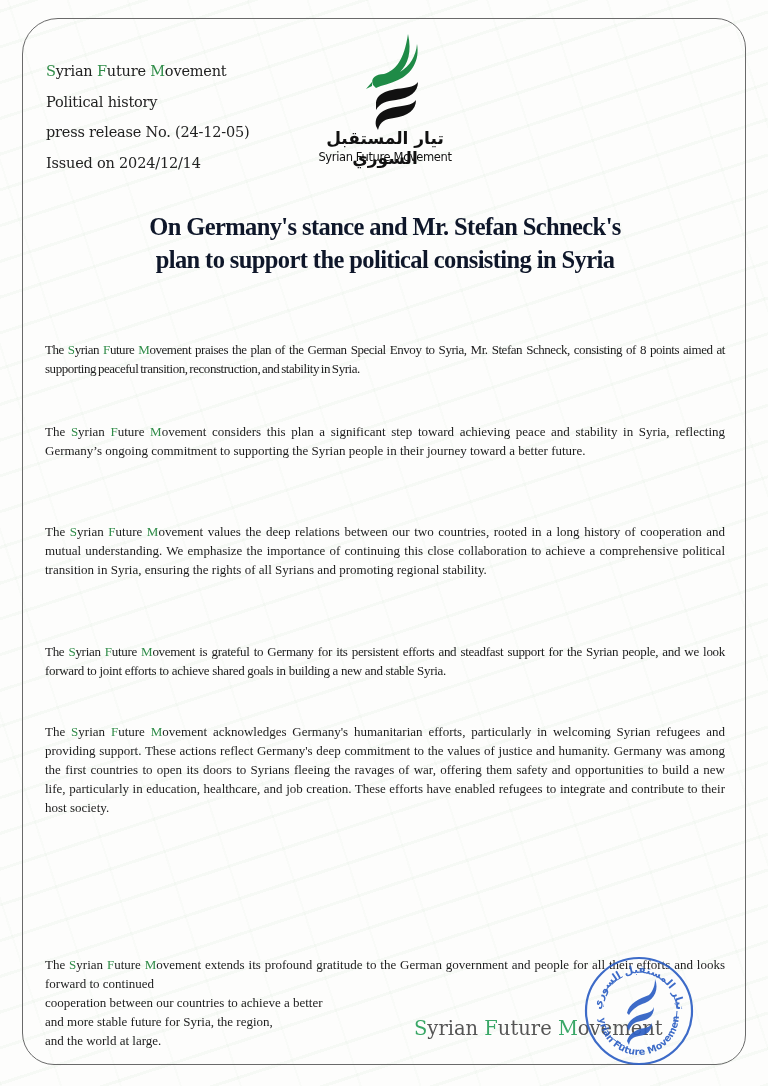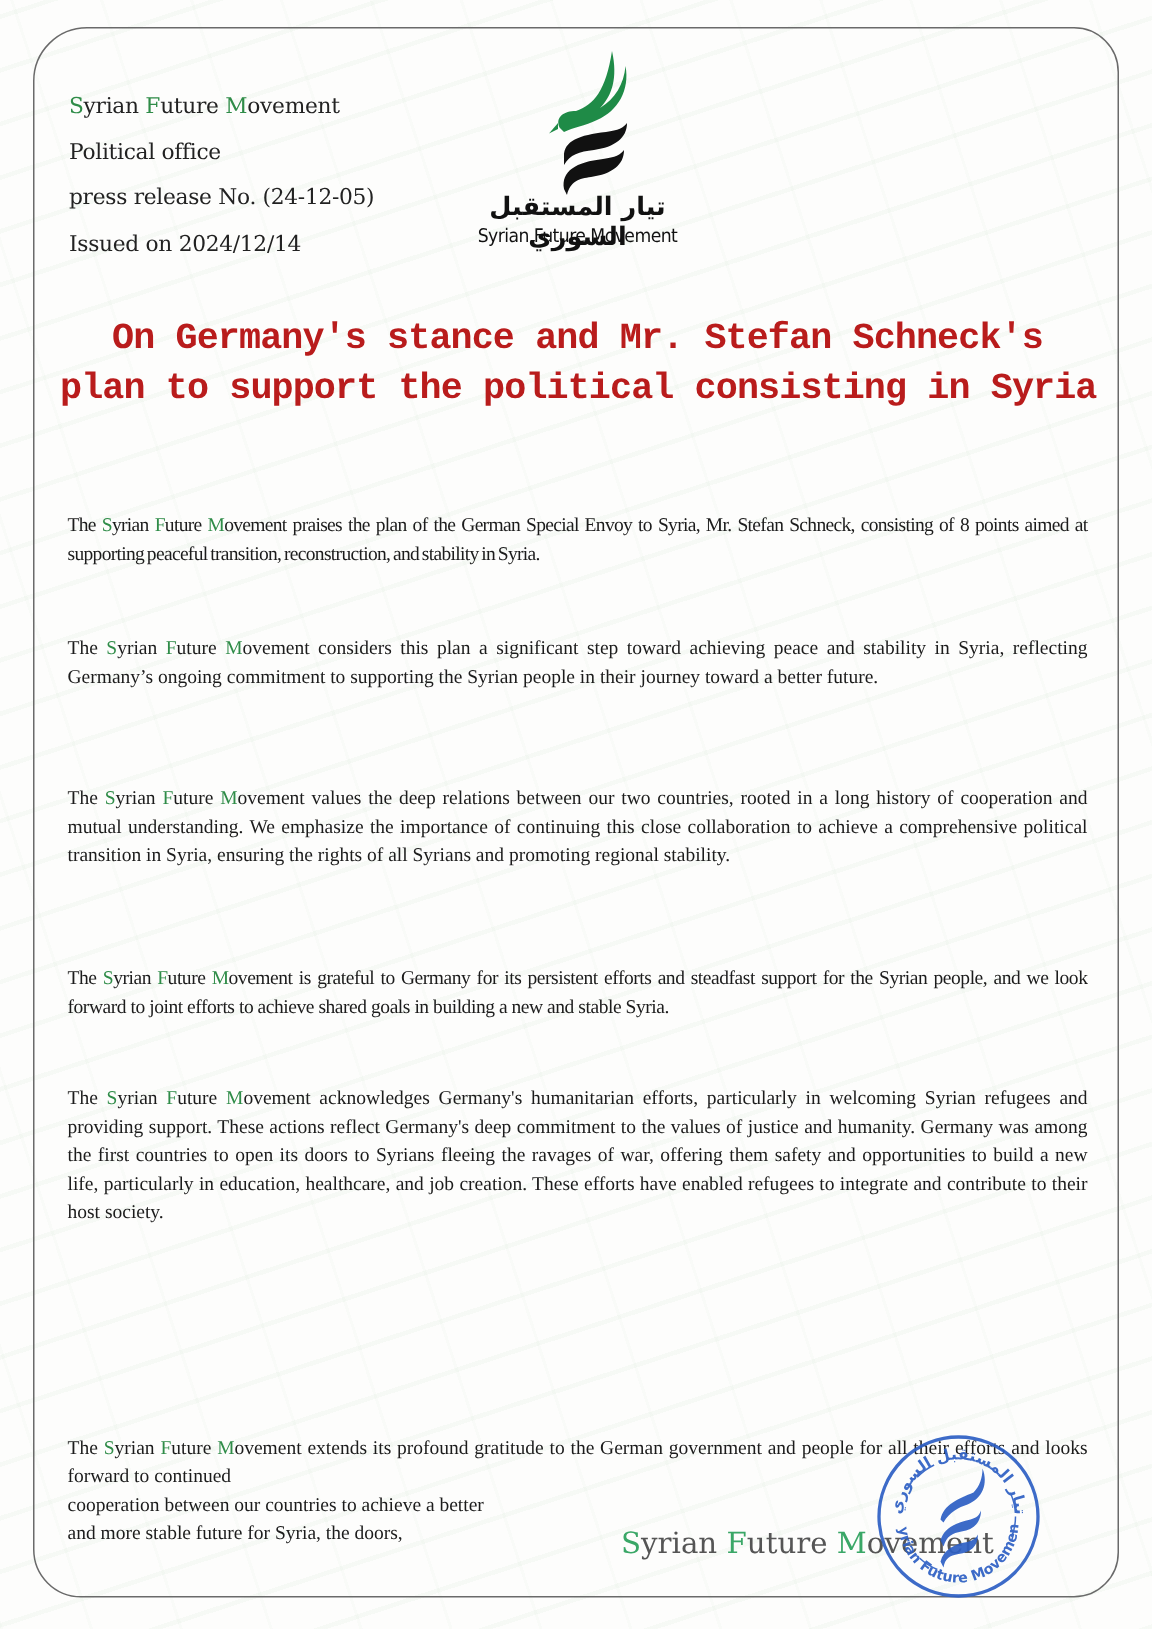--- a/index.html
+++ b/index.html
@@ -33,22 +33,22 @@
       font-family: "DejaVu Sans", sans-serif; font-weight: bold; font-size: 17px;
       color: #111; line-height: 20px; direction: rtl;
     }
     .logo-en {
       position: absolute; left: 0; top: 119px; width: 170px; text-align: center;
       font-family: "DejaVu Sans", sans-serif; font-size: 12.5px; color: #111;
       line-height: 16px; letter-spacing: -0.4px; transform: scaleX(0.92);
     }
     .title {
       position: absolute; left: 40px; top: 210px; width: 690px; text-align: center;
-      font-family: Liberation Mono, monospace; font-weight: bold; font-size: 24.5px;
-      line-height: 33px; color: #b91c1c; letter-spacing: -0.6px;
+      font-family: Liberation Serif, serif; font-weight: bold; font-size: 24.5px;
+      line-height: 33px; color: #0f172a; letter-spacing: -0.6px;
     }
     .title div { white-space: nowrap; }
     .body {
       position: absolute; left: 45px; width: 680px;
       font-family: "Liberation Serif", serif; font-size: 13px; line-height: 19px;
       color: #1c1c1c; text-align: justify; text-align-last: left;
     }
     .body p { margin: 0; }
     .p1 { top: 340px; letter-spacing: -0.45px; word-spacing: -1px; }
     .p2 { top: 422px; }
@@ -68,21 +68,21 @@
       opacity: 0.92;
     }
   </style>
 </head>
 <body>
 
 <div class="frame"></div>
 
 <div class="hdr">
   <div><span class="g">S</span><span>yrian </span><span class="g">F</span><span>uture </span><span class="g">M</span><span>ovement</span></div>
-  <div>Political office</div>
+  <div>Political history</div>
   <div>press release No. (24-12-05)</div>
   <div>Issued on 2024/12/14</div>
 </div>
 
 <div class="logo">
   <svg width="170" height="100" viewBox="0 0 170 100" style="position:absolute;left:0;top:0;">
 
     <path d="M73 55 C70 48 76 44 84 44 C96 40 104 30 108 4 C112 22 108 34 100 42 C110 36 116 26 117 14 C120 30 112 44 98 50 C90 54 82 55 76 58 Z" fill="#1f8b47"></path>
     <path d="M72 56 L66 59 L72 52 Z" fill="#1f8b47"></path>
 
@@ -114,21 +114,22 @@
     <p><span>The </span><span class="g">S</span><span>yrian </span><span class="g">F</span><span>uture </span><span class="g">M</span><span>ovement</span><span> is grateful to Germany for its persistent efforts and steadfast support for the Syrian people, and we look forward to joint efforts to achieve shared goals in building a new and stable Syria.</span></p>
   </div>
 
 <div class="body p5">
     <p><span>The </span><span class="g">S</span><span>yrian </span><span class="g">F</span><span>uture </span><span class="g">M</span><span>ovement</span><span> acknowledges Germany's humanitarian efforts, particularly in welcoming Syrian refugees and providing support. These actions reflect Germany's deep commitment to the values of justice and humanity. Germany was among the first countries to open its doors to Syrians fleeing the ravages of war, offering them safety and opportunities to build a new life, particularly in education, healthcare, and job creation. These efforts have enabled refugees to integrate and contribute to their host society.</span></p>
   </div>
 
 <div class="body p6">
     <p><span>The </span><span class="g">S</span><span>yrian </span><span class="g">F</span><span>uture </span><span class="g">M</span><span>ovement</span><span> extends its profound gratitude to the German government and people for all their efforts and looks forward to continued</span></p>
   <span class="ragged">cooperation between our countries to achieve a better</span>
-  <span class="ragged">and more stable future for Syria, the doors,</span>
+  <span class="ragged">and more stable future for Syria, the region,</span>
+  <span class="ragged">and the world at large.</span>
 </div>
 
 <div class="sign"><span class="g">S</span><span>yrian </span><span class="g">F</span><span>uture </span><span class="g">M</span><span>ovement</span></div>
 
 <div class="stamp">
   <svg width="112" height="112" viewBox="0 0 112 112">
     <defs>
       <path id="arcTop" d="M18 56 A38 38 0 0 1 94 56"></path>
       <path id="arcBot" d="M16 60 A40 40 0 0 0 96 60"></path>
     </defs>

